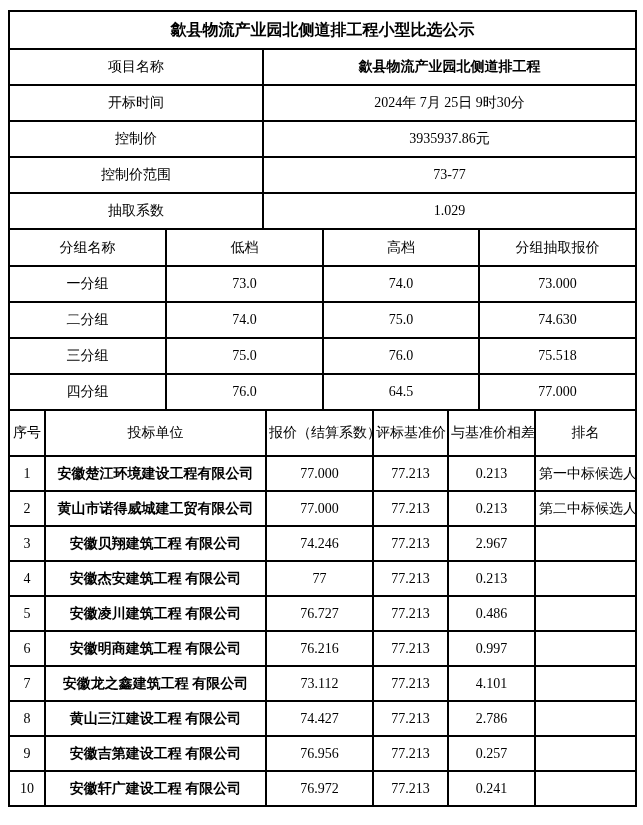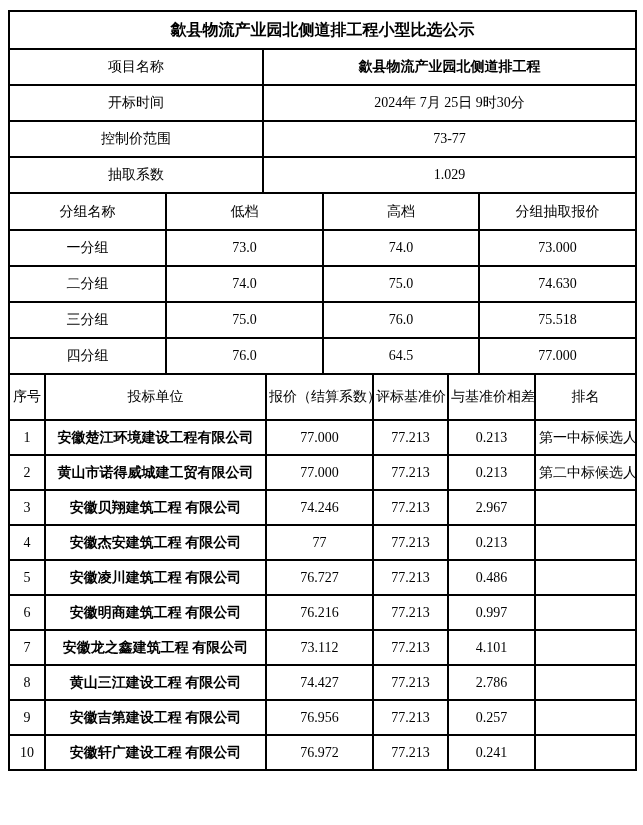--- a/index.html
+++ b/index.html
@@ -66,20 +66,24 @@
       <tr>
         <td colspan="2" class="title-cell">歙县物流产业园北侧道排工程小型比选公示</td>
       </tr>
       <tr class="info-row">
         <td>项目名称</td>
         <td class="info-value-bold">歙县物流产业园北侧道排工程</td>
       </tr>
       <tr class="info-row">
         <td>开标时间</td>
         <td>2024年 7月 25日 9时30分</td>
+      </tr>
+      <tr class="info-row">
+        <td>控制价</td>
+        <td>3935937.86元</td>
       </tr>
       <tr class="info-row">
         <td>控制价范围</td>
         <td>73-77</td>
       </tr>
       <tr class="info-row">
         <td>抽取系数</td>
         <td>1.029</td>
       </tr>
     </tbody>

